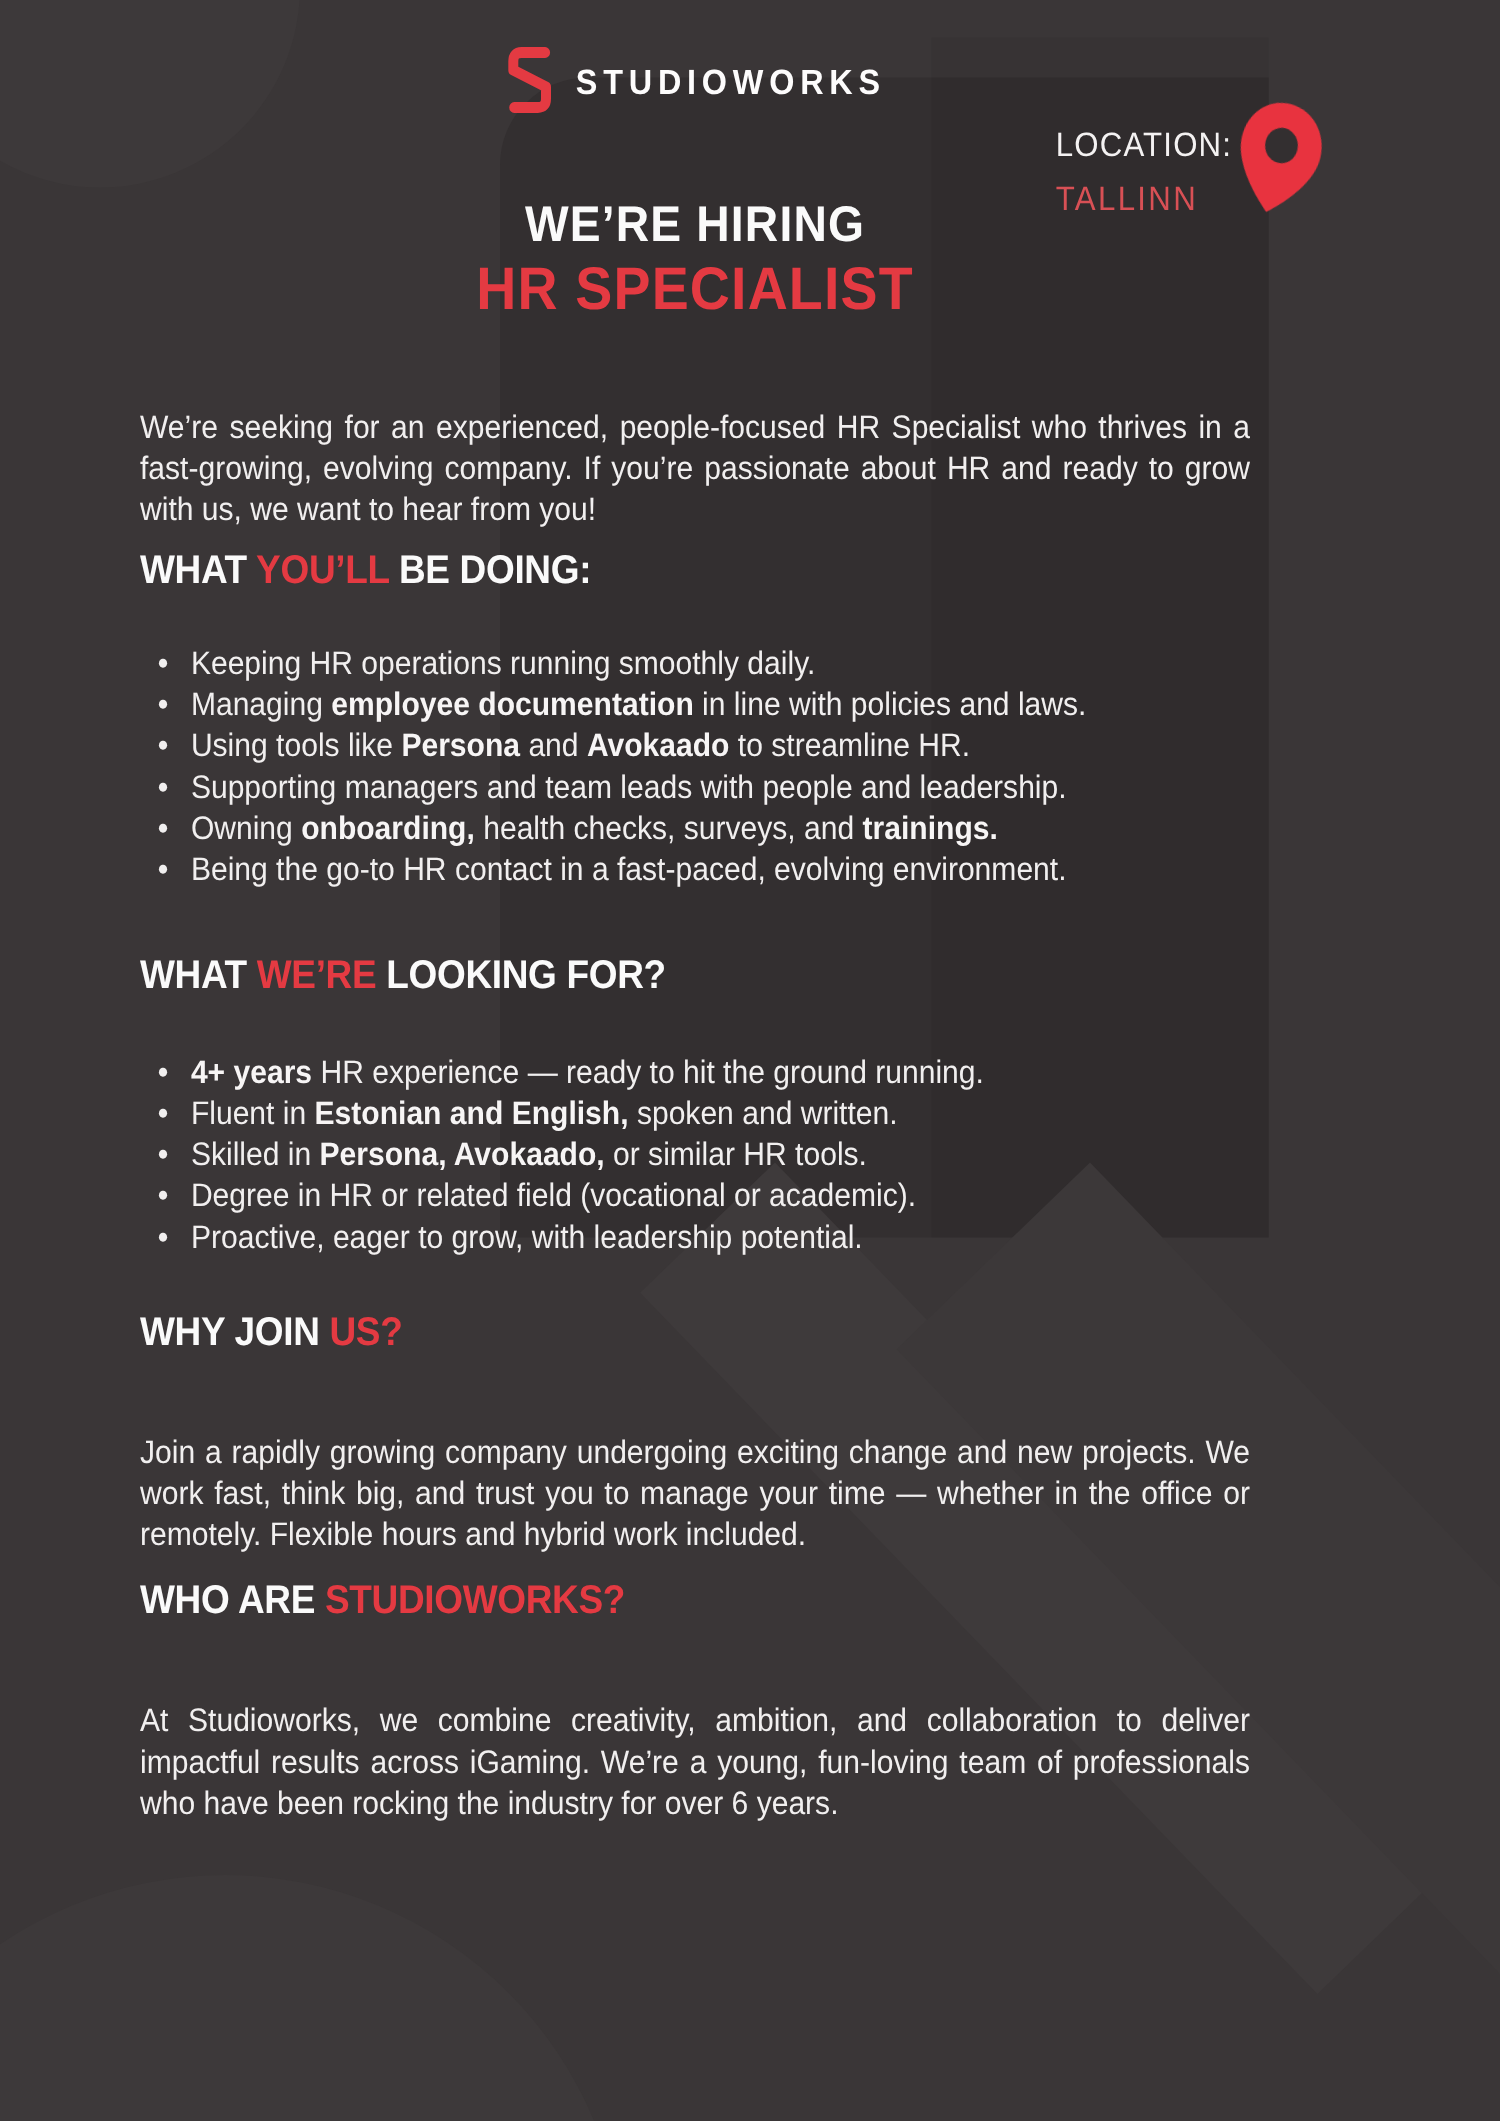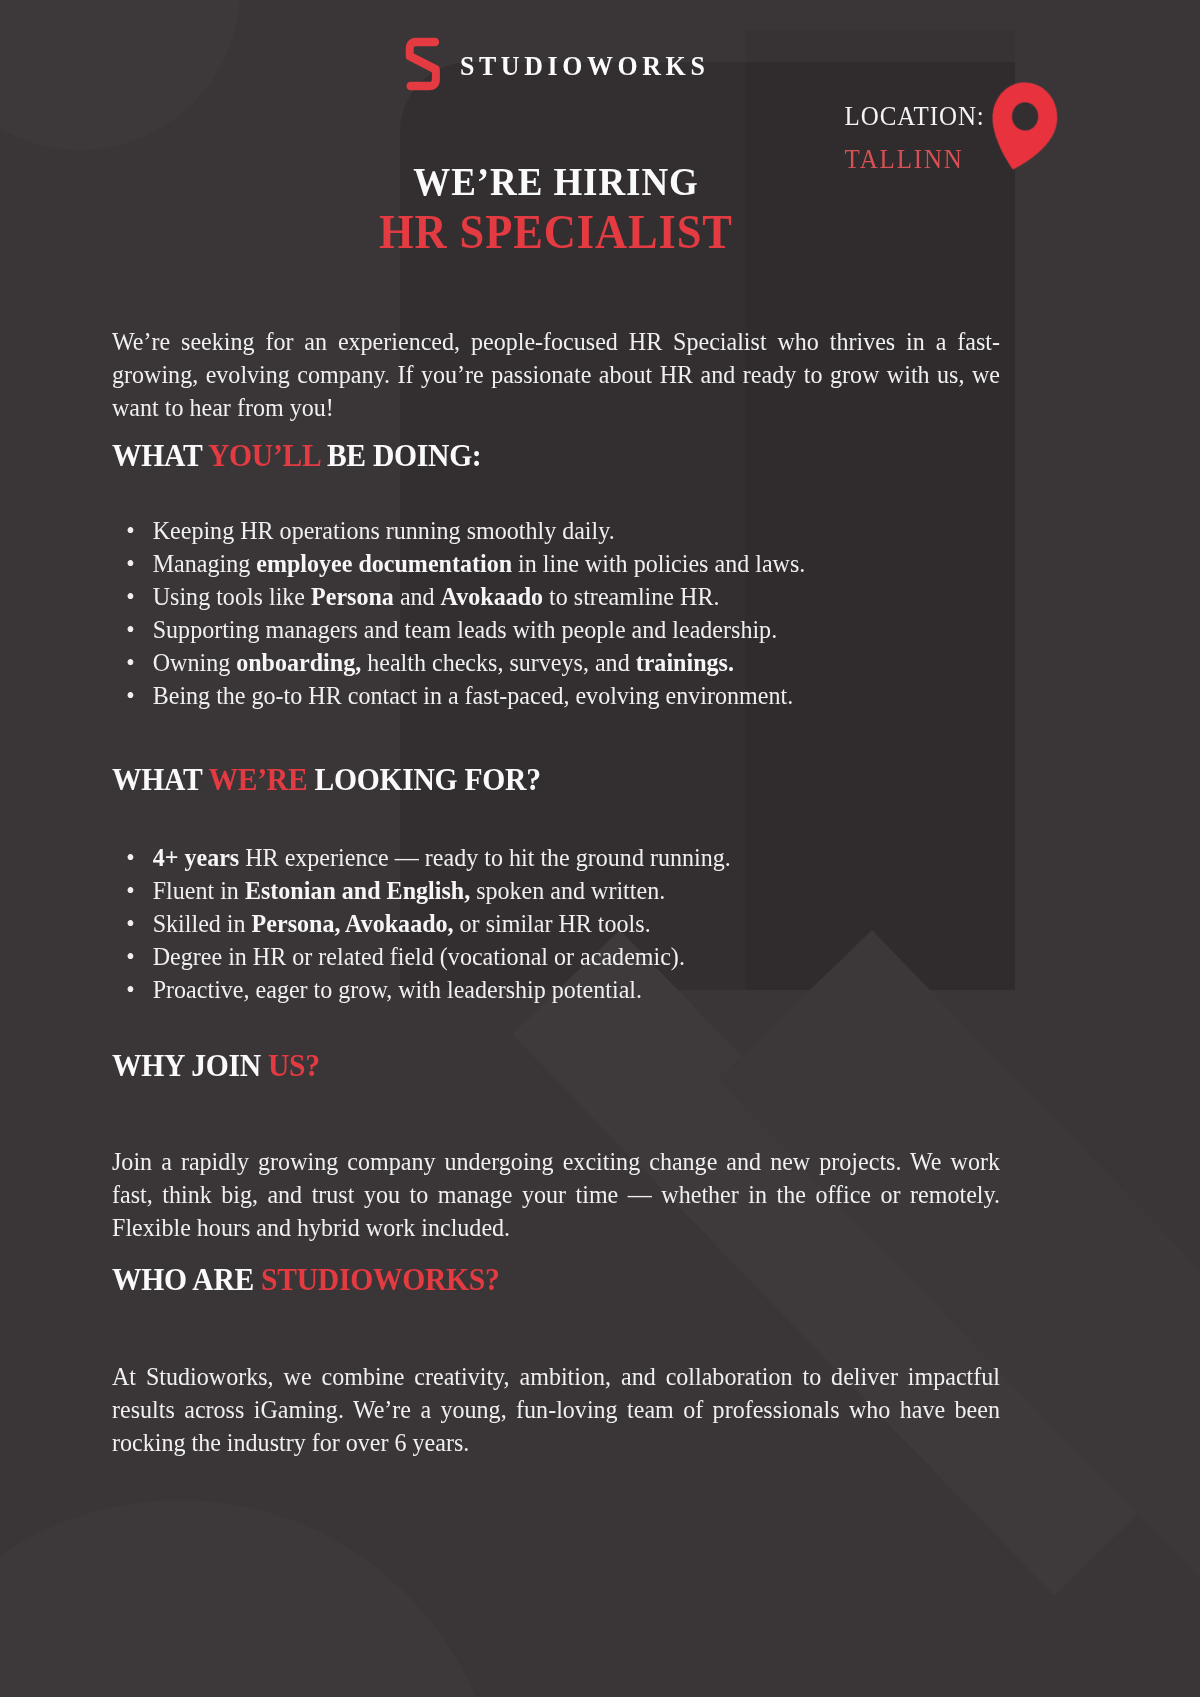--- a/index.html
+++ b/index.html
@@ -1,19 +1,19 @@
 <!DOCTYPE html>
 <html style="--bg: #3a3637; --panel: #332f30; --accent: #e43a42; --pin: #e8333f; --tallinn: #d85055;"><head>
 <meta charset="utf-8">
 <style>
   html,body{margin:0;padding:0;background:#262324;}
   .page{
     position:relative;width:1200px;height:1697px;overflow:hidden;
     background:var(--bg,#3a3637);
-    font-family:Liberation Serif, serif;
+    font-family:Liberation Sans, sans-serif;
     -webkit-font-smoothing:antialiased;
   }
   
   .wm{position:absolute;pointer-events:none;}
   .wm-panel{left:400px;top:62px;width:615px;height:928px;background:var(--panel,#332f30);border-radius:70px 0 0 0;}
   .wm-panel2{left:745px;top:30px;width:270px;height:960px;background:rgba(0,0,0,0.05);}
   .wm-stripe1{left:620px;top:930px;width:780px;height:150px;background:#3e3a3b;transform:rotate(46deg);transform-origin:left top;}
   .wm-stripe2{left:872px;top:930px;width:720px;height:215px;background:#3c3839;transform:rotate(46deg);transform-origin:left top;}
   .wm-arc{left:-140px;top:1500px;width:640px;height:640px;border-radius:50%;background:#3d393a;}
   .wm-circ-tl{left:-80px;top:-170px;width:320px;height:320px;border-radius:50%;background:#3d393a;}

